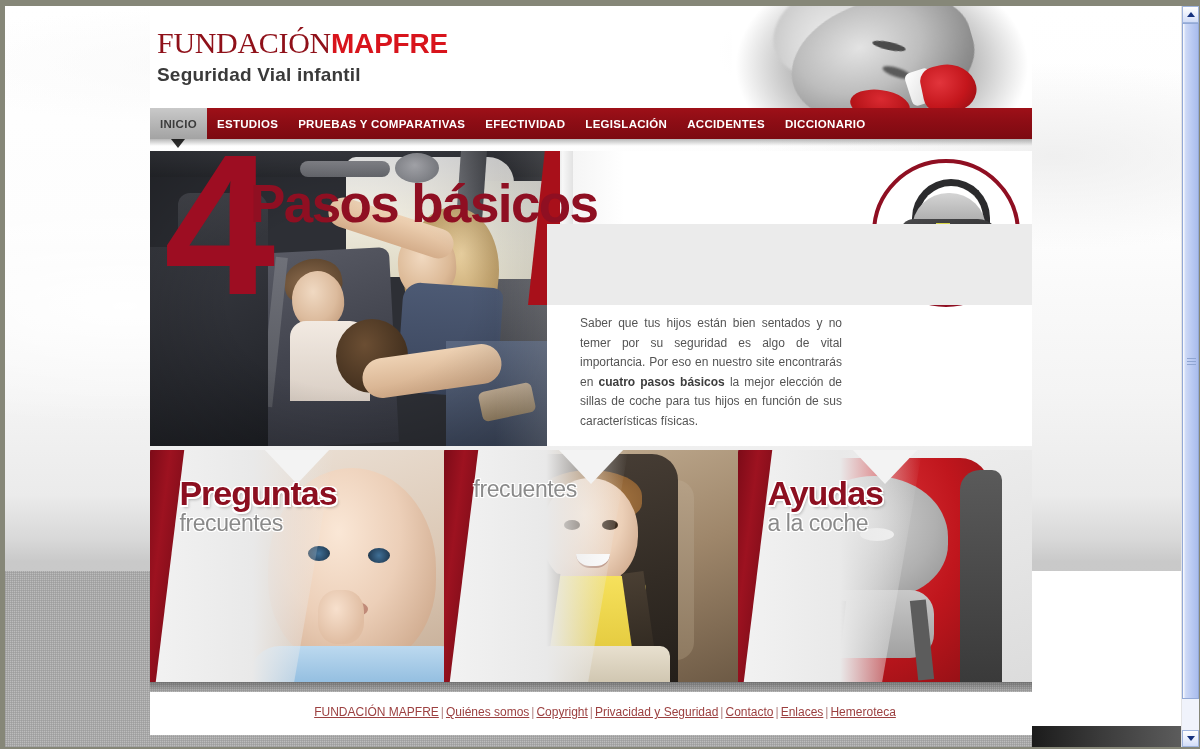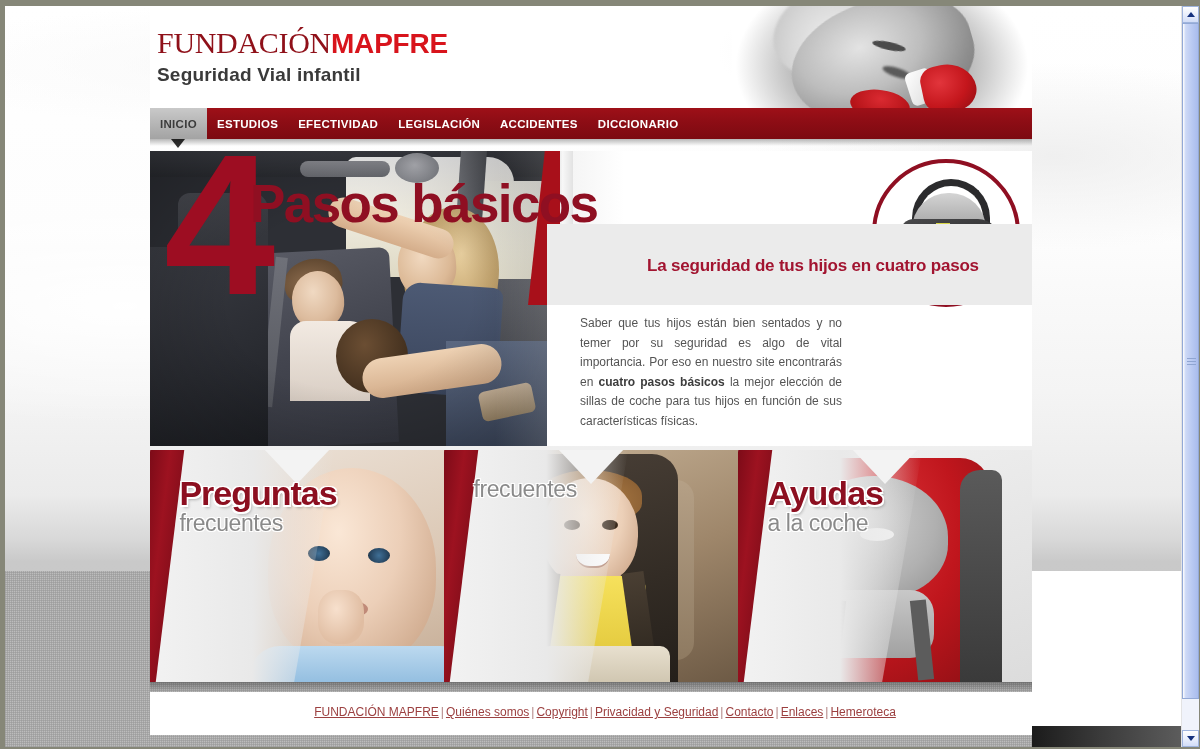--- a/index.html
+++ b/index.html
@@ -715,20 +715,23 @@
         </div>
 
       </div>
 
       <div id="nav">
         <div class="nav-item active">
           <span>INICIO</span>
         </div>
         <div class="nav-item">
           <span>ESTUDIOS</span>
+        </div>
+        <div class="nav-item">
+          <span>PRUEBAS Y COMPARATIVAS</span>
         </div>
         <div class="nav-item">
           <span>EFECTIVIDAD</span>
         </div>
         <div class="nav-item">
           <span>LEGISLACIÓN</span>
         </div>
         <div class="nav-item">
           <span>ACCIDENTES</span>
         </div>
@@ -770,21 +773,20 @@
         <div id="hero-sub-band"></div>
 
         <div id="hero-title-area">
           <div id="hero-metal-strip"></div>
         </div>
 
         <div id="hero-red-wedge"></div>
 
         <div id="hero-big4">4</div>
         <div id="hero-h1">Pasos básicos</div>
-        <div id="hero-sub">La seguridad de tus hijos en cuatro pasos</div>
 
         <div id="hero-body">
           <span>Saber que tus hijos están bien sentados y no temer por su seguridad es algo de vital importancia. Por eso en nuestro site encontrarás en </span><b>cuatro pasos básicos</b><span> la mejor elección de sillas de coche para tus hijos en función de sus características físicas.</span>
         </div>
 
         <div id="seat-circle">
           <div class="sc" id="sc-handle"></div>
           <div class="sc" id="sc-canopy"></div>
           <div class="sc" id="sc-shell"></div>
           <div class="sc" id="sc-inner"></div>

